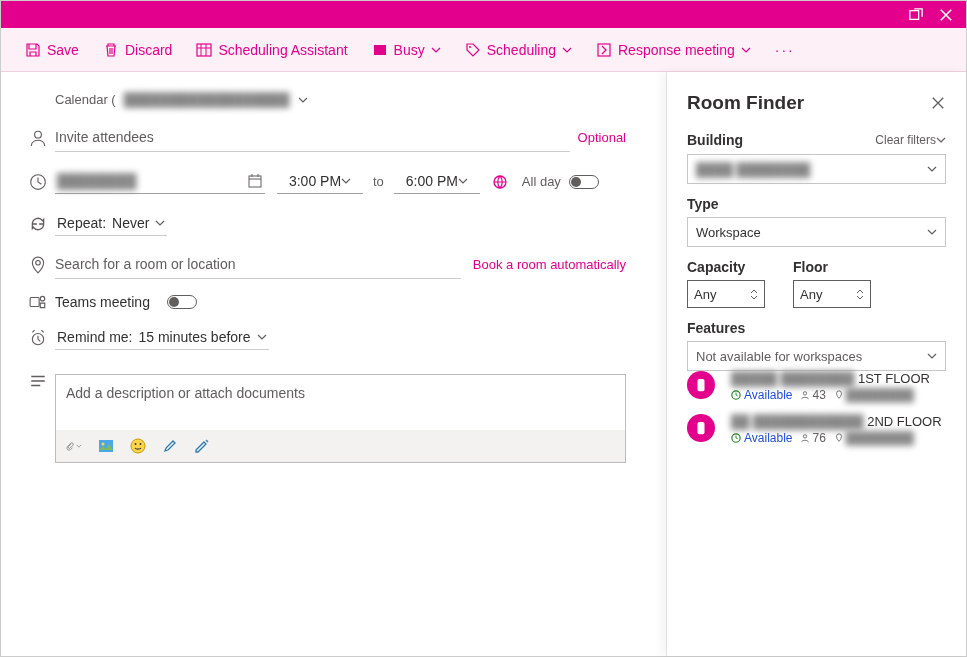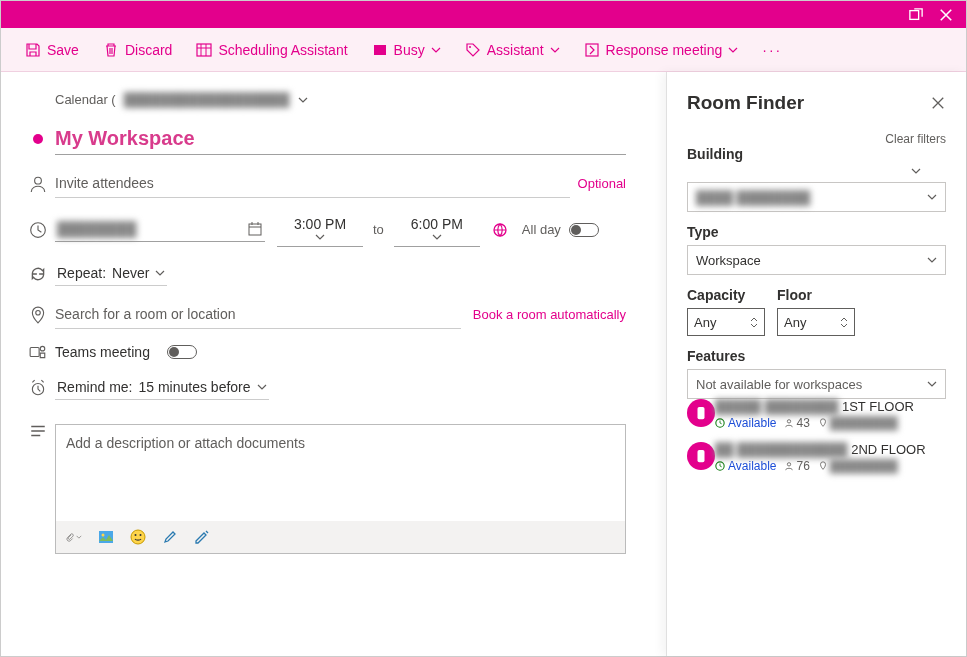--- a/index.html
+++ b/index.html
@@ -18,45 +18,45 @@
   .row .gut { width: 34px; display: flex; justify-content: center; color: #605e5c; }
   .gut svg { stroke: #605e5c; fill: none; }
   .row .content { flex: 1; display: flex; align-items: center; }
   .breadcrumb { color: #605e5c; font-size: 13px; display: flex; align-items: center; gap: 8px; padding-left: 34px; margin-bottom: 16px; }
   .blur { filter: blur(3px); color: #888; }
   .title-input { font-size: 20px; color: #d83b8c; font-weight: 600; border: none; border-bottom: 1px solid #a0a0a0; width: 100%; outline: none; padding: 4px 0; }
   .title-bullet { width: 10px; height: 10px; border-radius: 50%; background: #e3008c; }
   .attendees { flex: 1; border: none; border-bottom: 1px solid #ccc; padding: 6px 0; outline: none; font-size: 14px; }
   .optional { color: #e3008c; font-size: 13px; margin-left: 8px; cursor: pointer; }
   .date-field { flex: 0 0 210px; display: flex; align-items: center; border-bottom: 1px solid #a0a0a0; padding: 4px 2px; margin-right: 12px; }
-  .time-field { width: 86px; display: flex; align-items: center; justify-content: center; border-bottom: 1px solid #a0a0a0; padding: 4px 2px; flex-direction: column; }
+  .time-field { width: 86px; display: flex; align-items: center; justify-content: center; border-bottom: 1px solid #a0a0a0; padding: 4px 2px; }
   .to-label { margin: 8px 10px; color: #605e5c; font-size: 13px; }
   .allday { margin-left: 14px; display: flex; align-items: center; gap: 8px; color: #605e5c; font-size: 13px; }
   .toggle { width: 30px; height: 14px; border: 1px solid #605e5c; border-radius: 8px; position: relative; cursor: pointer; }
   .toggle::after { content: ""; width: 10px; height: 10px; border-radius: 50%; background: #605e5c; position: absolute; top: 1px; left: 1px; }
   .repeat-field, .reminder-field { display: flex; align-items: center; border-bottom: 1px solid #ccc; padding: 4px 2px; gap: 6px; color: #323130; font-size: 14px; }
   .loc-input { flex: 1; border: none; border-bottom: 1px solid #ccc; padding: 6px 0; outline: none; font-size: 14px; }
   .loc-link { color: #e3008c; font-size: 13px; margin-left: 12px; cursor: pointer; white-space: nowrap; }
-  .desc-box { border: 1px solid #bbb; margin-left: 34px; height: 130px; display: flex; flex-direction: column; }
+  .desc-box { border: 1px solid #bbb; margin-left: 34px; height: 89px; display: flex; flex-direction: column; }
   .desc-text { flex: 1; border: none; padding: 10px; outline: none; font-size: 14px; resize: none; font-family: inherit; }
   .desc-tools { height: 32px; background: #f3f2f1; display: flex; align-items: center; gap: 16px; padding: 0 10px; }
   .tz-icon svg { stroke: #e3008c; }
   .sidepane { width: 300px; border-left: 1px solid #e0e0e0; padding: 20px 20px 10px 20px; box-shadow: -4px 0 10px rgba(0,0,0,0.05); }
   .sp-head { display: flex; justify-content: space-between; align-items: center; margin-bottom: 18px; }
   .sp-head h2 { font-size: 19px; font-weight: 600; }
   .sp-filters { display: flex; justify-content: space-between; align-items: center; margin-bottom: 6px; font-size: 14px; }
-  .sp-filters .clear { color: #605e5c; font-size: 12px; cursor: pointer; display:flex; align-items:center; gap:20px;flex-direction:column;}
+  .sp-filters .clear { color: #605e5c; font-size: 12px; cursor: pointer; display:flex; align-items:center; gap:0;}
   .sp-label { font-size: 14px; font-weight: 600; margin-top: 12px; margin-bottom: 5px; color: #323130;}
   .sp-select { width: 100%; height: 30px; border: 1px solid #c8c6c4; display: flex; align-items: center; justify-content: space-between; padding: 0 8px; cursor: pointer; font-size: 13px; }
-  .sp-row2 { display: flex; gap: 12px; margin-top: 12px;}
+  .sp-row2 { display: flex; gap: 28px; margin-top: 12px;}
   .sp-col { flex: 0 0 78px; }
   .spin { height: 28px; border: 1px solid #605e5c; display: flex; align-items: center; padding: 0 6px; justify-content: space-between; font-size: 13px; }
   .spin-arrows { display:flex; flex-direction:column; gap:1px; }
   .sp-list-title { font-size: 14px; font-weight: 600; margin: 20px 0 12px 0; }
-  .ws-item { display: flex; gap: 0; margin-bottom: 12px; cursor: pointer; }
+  .ws-item { display: flex; gap: 16px; margin-bottom: 12px; cursor: pointer; }
   .ws-icon { width: 28px; height: 28px; border-radius: 50%; background: #e3008c; display: flex; align-items: center; justify-content: center; flex-shrink: 0; }
   .ws-icon svg { fill: #fff; }
   .ws-body { flex: 1; font-size: 13px; }
   .ws-name { color: #323130; margin-bottom: 2px; }
   .ws-meta { display: flex; gap: 8px; align-items: center; color: #605e5c; font-size: 12px; }
   .avail { color: #1d4ed8; display: flex; align-items: center; gap: 3px; }
   .overflow { color:#e3008c; letter-spacing:2px; }
   ::placeholder { color: #605e5c; }
 </style>
 </head>
@@ -115,21 +115,21 @@
           <path d="M1 3l4 4 4-4" fill="none" stroke="#e3008c" stroke-width="1.2"></path>
         </svg>
     </div>
     <div class="tb-btn">
       <span class="ic">
           <svg viewBox="0 0 16 16" width="16" height="16">
             <path d="M2 2h6l6 6-6 6-6-6z" fill="none" stroke="#e3008c" stroke-width="1.2"></path>
             <circle cx="5" cy="5" r="1" fill="#e3008c"></circle>
           </svg>
         </span>
-      <span>Assistant</span>
+      <span>Scheduling</span>
       <svg class="chev" viewBox="0 0 10 10">
           <path d="M1 3l4 4 4-4" fill="none" stroke="#e3008c" stroke-width="1.2"></path>
         </svg>
     </div>
     <div class="tb-btn">
       <span class="ic">
           <svg viewBox="0 0 16 16" width="16" height="16">
             <rect x="2" y="2" width="12" height="12" fill="none" stroke="#e3008c" stroke-width="1.2"></rect>
             <path d="M6 4l4 4-4 4" fill="none" stroke="#e3008c" stroke-width="1.2"></path>
           </svg>
@@ -146,28 +146,20 @@
     <div class="main">
 
       <div class="breadcrumb">
         <span>Calendar (</span>
         <span class="blur">██████████████████</span>
         <svg class="chev" viewBox="0 0 10 10">
             <path d="M1 3l4 4 4-4" fill="none" stroke="#605e5c" stroke-width="1.2"></path>
           </svg>
       </div>
 
-      <div class="row">
-        <div class="gut">
-            <span class="title-bullet"></span>
-          </div>
-        <div class="content">
-          <input class="title-input" value="My Workspace" style="">
-        </div>
-      </div>
 
       <div class="row">
         <div class="gut">
             <svg viewBox="0 0 16 16" width="18" height="18">
               <circle cx="8" cy="5" r="3"></circle>
               <path d="M2 15c0-4 4-5 6-5s6 1 6 5"></path>
             </svg>
           </div>
         <div class="content">
           <input class="attendees" placeholder="Invite attendees" style="">

